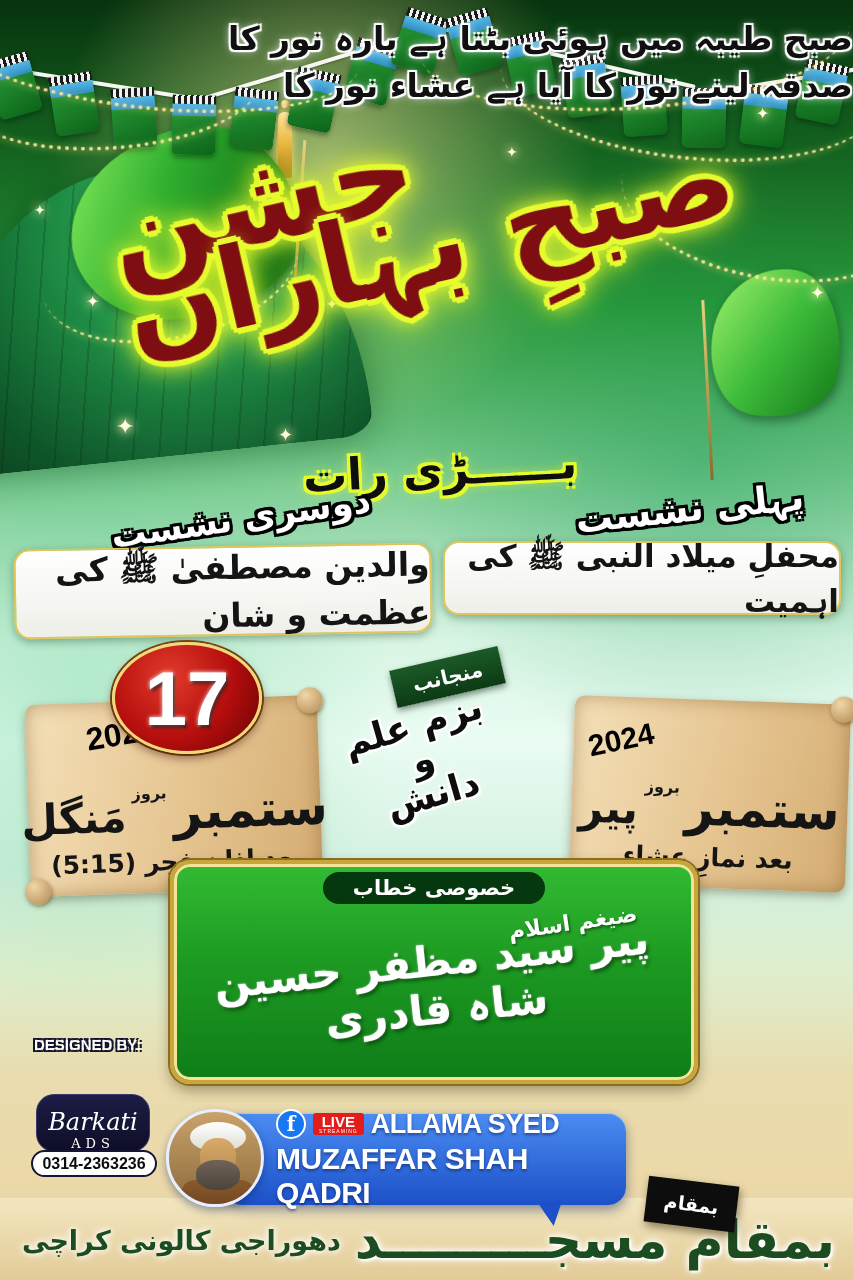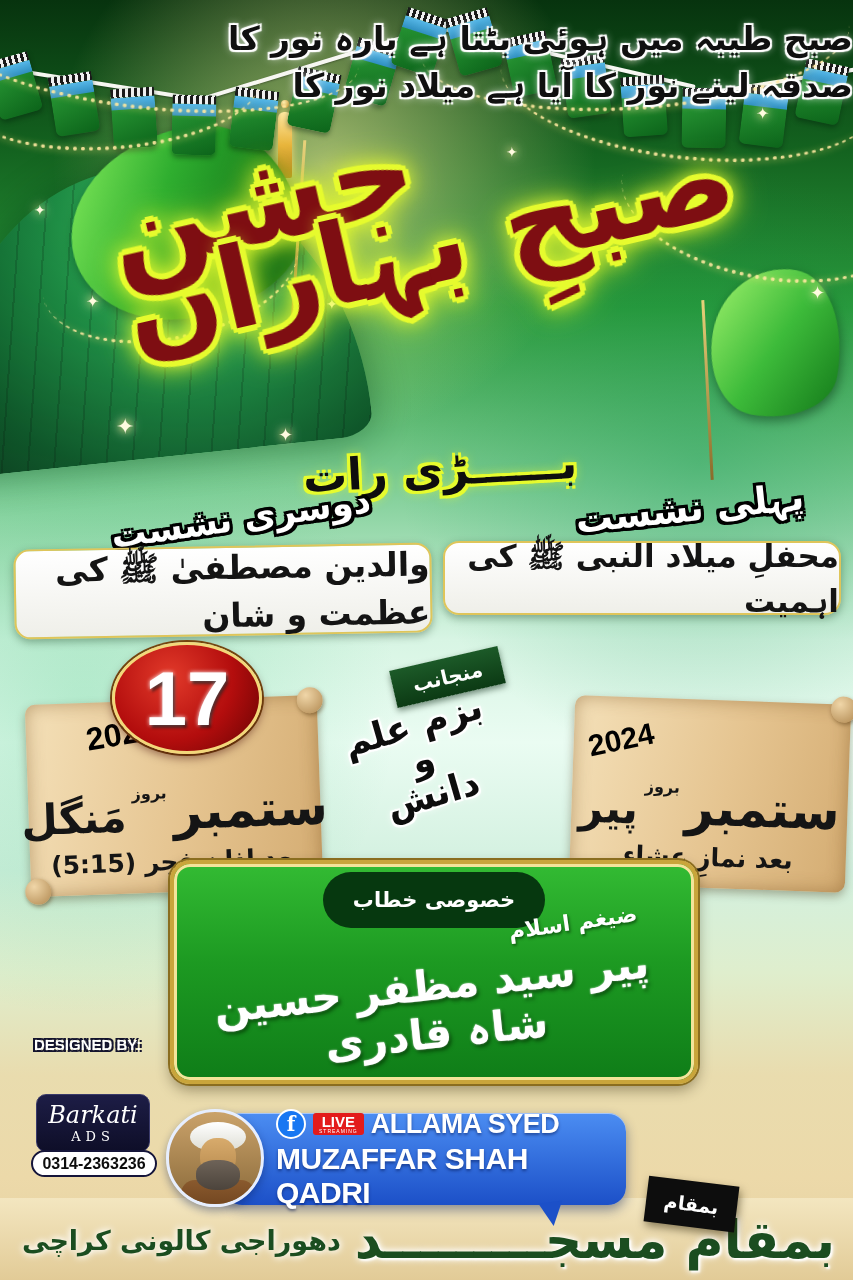--- a/index.html
+++ b/index.html
@@ -127,33 +127,33 @@
     transform:rotate(-16deg);text-align:center;color:#0d0d0d;font-weight:bold;
     font-size:36px;line-height:1.0;
     text-shadow:-2px -2px 1px #fff,2px -2px 1px #fff,-2px 2px 1px #fff,2px 2px 1px #fff,0 0 10px #fff;}
   
   .panel{position:absolute;left:170px;top:860px;width:528px;height:224px;z-index:7;
     border-radius:20px;border:4px solid var(--gold);
     box-shadow:0 0 0 2px #8a6d1f,inset 0 0 0 3px #f3e49a,0 6px 14px rgba(40,30,0,.4);
     background:linear-gradient(180deg,#33bb33,#1d9a22 45%,#0f7d18);
     display:flex;flex-direction:column;align-items:center;}
   .panel-tag{margin-top:8px;background:#06380f;color:#fff;font-size:21px;font-weight:bold;
-    padding:16px 30px;border-radius:999px;direction:rtl;letter-spacing:1px;}
+    padding:4px 30px;border-radius:999px;direction:rtl;letter-spacing:1px;}
   .panel-hon{position:absolute;right:56px;top:46px;color:#fff;font-size:22px;font-weight:bold;
     transform:rotate(-8deg);direction:rtl;text-shadow:1px 2px 3px rgba(0,40,0,.6);}
   .panel-name{margin-top:34px;width:500px;text-align:center;direction:rtl;color:#fff;
     font-size:42px;font-weight:bold;line-height:1.15;transform:rotate(-6deg);
     text-shadow:2px 3px 4px rgba(0,50,0,.65),0 0 2px #fff;}
   
   .des-label{position:absolute;left:34px;top:1036px;z-index:8;color:#fff;font-size:15px;
     font-weight:bold;font-family:"Liberation Sans",sans-serif;
     text-shadow:-2px -2px 0 #14142e,2px -2px 0 #14142e,-2px 2px 0 #14142e,2px 2px 0 #14142e;}
   .des-box{position:absolute;left:36px;top:1094px;width:114px;height:58px;z-index:8;
-    background:linear-gradient(#1d1d46,#0e0e28);border-radius:10px;border:1px solid #3a3a6a;
-    display:flex;flex-direction:column;align-items:center;justify-content:center;color:#fff;}
+    background:linear-gradient(#1d1d46,#0e0e28);border-radius:18px;border:1px solid #3a3a6a;
+    display:flex;flex-direction:column;align-items:center;justify-content:flex-end;color:#fff;}
   .des-brand{font-family:"DejaVu Serif",serif;font-style:italic;font-size:24px;line-height:1;}
   .des-brand2{font-family:"DejaVu Serif",serif;font-size:13px;letter-spacing:5px;margin-top:2px;}
   .des-phone{position:absolute;left:31px;top:1150px;width:126px;height:27px;z-index:8;
     background:#fff;border:2px solid #15153a;border-radius:999px;display:flex;
     align-items:center;justify-content:center;color:#0d0d0d;font-weight:bold;font-size:16px;
     font-family:"Liberation Sans",sans-serif;}
   
   .bar{position:absolute;left:224px;top:1113px;width:402px;height:92px;z-index:8;
     border-radius:18px;background:linear-gradient(180deg,#4b8df2,#1c50c8);
     box-shadow:0 5px 12px rgba(10,30,90,.45),inset 0 1px 0 rgba(255,255,255,.5);
@@ -245,21 +245,21 @@
   <span class="sp" style="left:506px;top:144px;font-size:14px;">✦</span>
   <span class="sp" style="left:756px;top:104px;font-size:16px;">✦</span>
   <span class="sp" style="left:34px;top:202px;font-size:14px;">✦</span>
   <span class="sp" style="left:626px;top:50px;font-size:12px;">✦</span>
   <span class="sp" style="left:810px;top:282px;font-size:18px;">✦</span>
   <span class="sp" style="left:116px;top:414px;font-size:22px;">✦</span>
   <span class="sp" style="left:326px;top:296px;font-size:14px;">✦</span>
 
   <div class="couplet">
     <div class="l">صبح طیبہ میں ہوئی بٹتا ہے بارہ نور کا</div>
-    <div class="l">صدقہ لینے نور کا آیا ہے میلاد نور کا</div>
+    <div class="l">صدقہ لینے نور کا آیا ہے عشاء نور کا</div>
   </div>
 
   <div class="title">
     <div class="t1">جشن</div>
     <div class="t2">صبحِ بہاراں</div>
   </div>
   <div class="subtitle">بــــــڑی رات</div>
 
   <div class="sess-label s1">پہلی نشست</div>
   <div class="sess-box b1">

